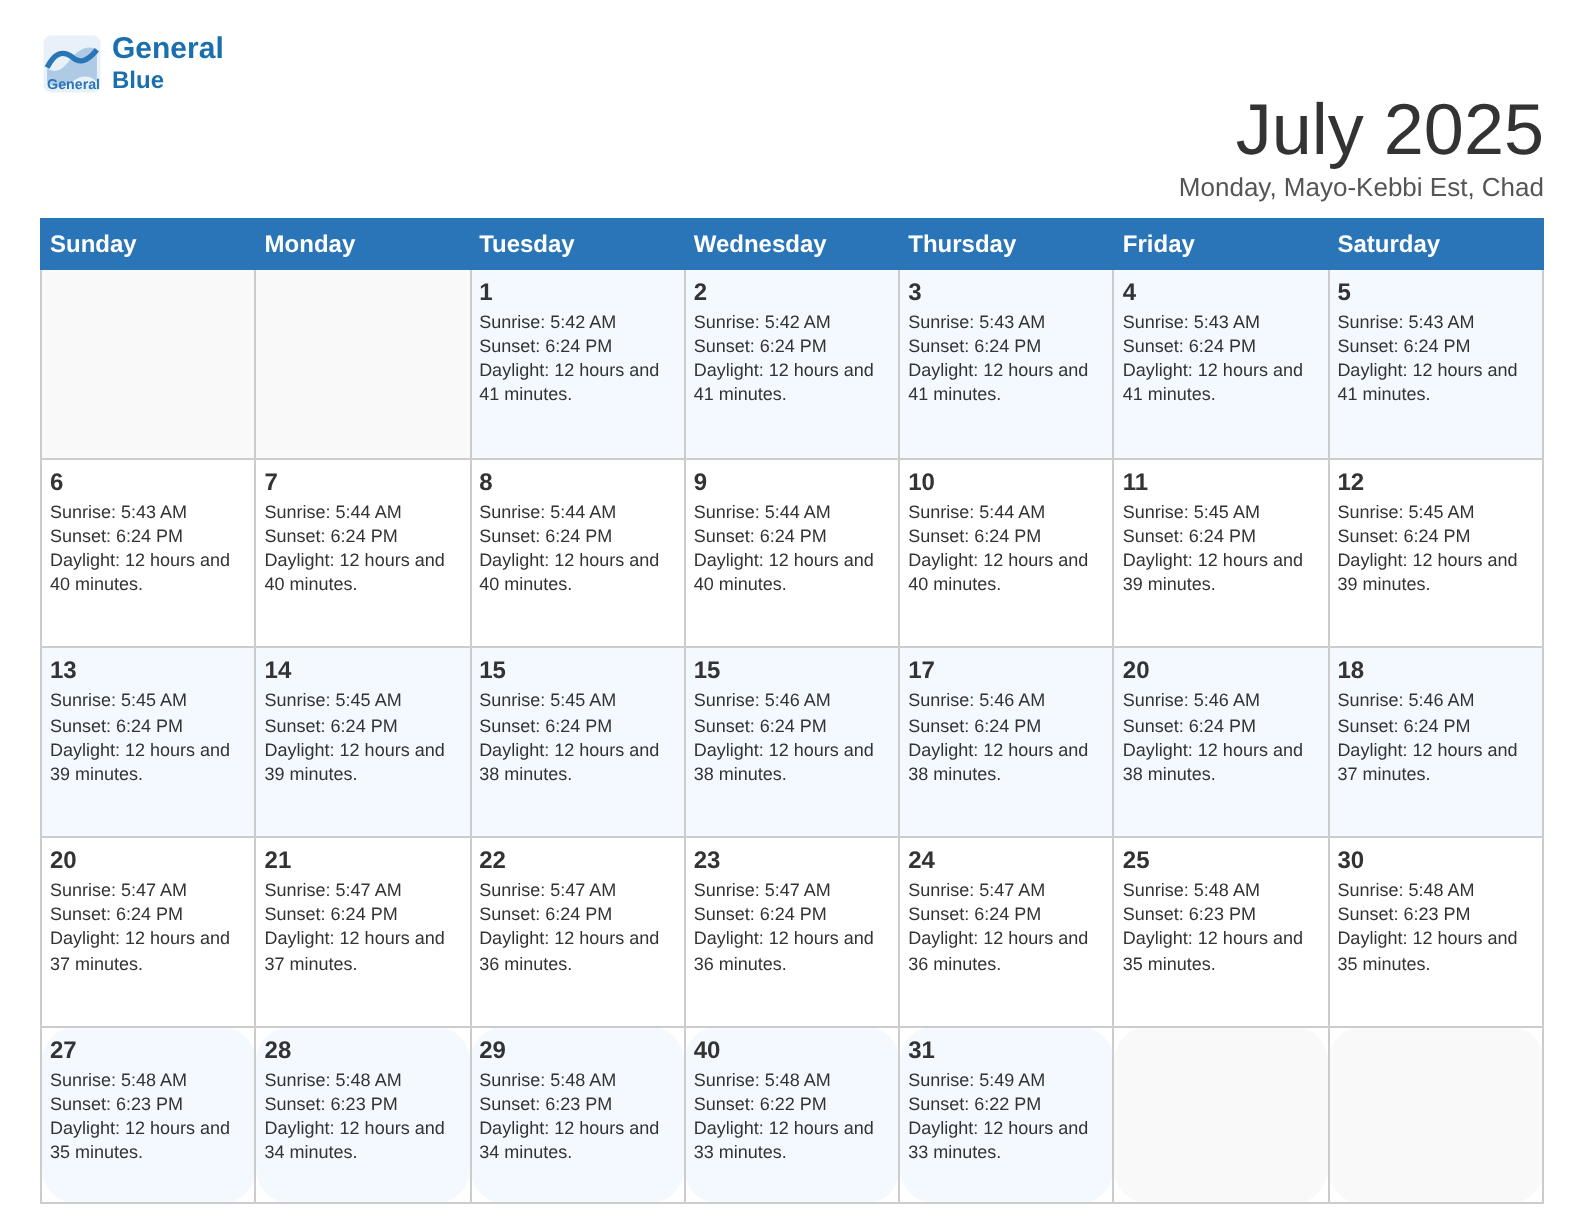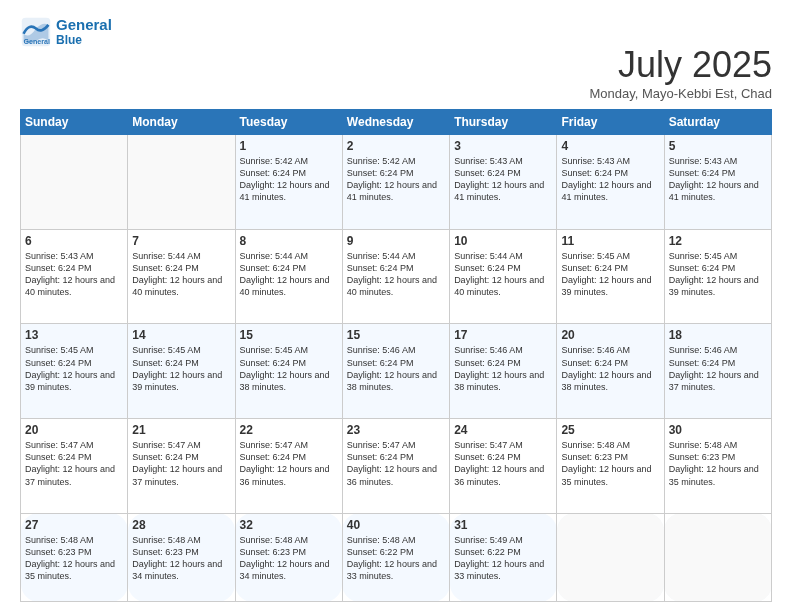--- a/index.html
+++ b/index.html
@@ -297,21 +297,21 @@
 Sunset: 6:23 PM
 Daylight: 12 hours and 35 minutes.</div>
           </td>
           <td>
             <span class="day-num">28</span>
             <div class="cell-text" style="white-space: pre-line;">Sunrise: 5:48 AM
 Sunset: 6:23 PM
 Daylight: 12 hours and 34 minutes.</div>
           </td>
           <td>
-            <span class="day-num">32</span>
+            <span class="day-num">29</span>
             <div class="cell-text" style="white-space: pre-line;">Sunrise: 5:48 AM
 Sunset: 6:23 PM
 Daylight: 12 hours and 34 minutes.</div>
           </td>
           <td>
             <span class="day-num">40</span>
             <div class="cell-text" style="white-space: pre-line;">Sunrise: 5:48 AM
 Sunset: 6:22 PM
 Daylight: 12 hours and 33 minutes.</div>
           </td>

